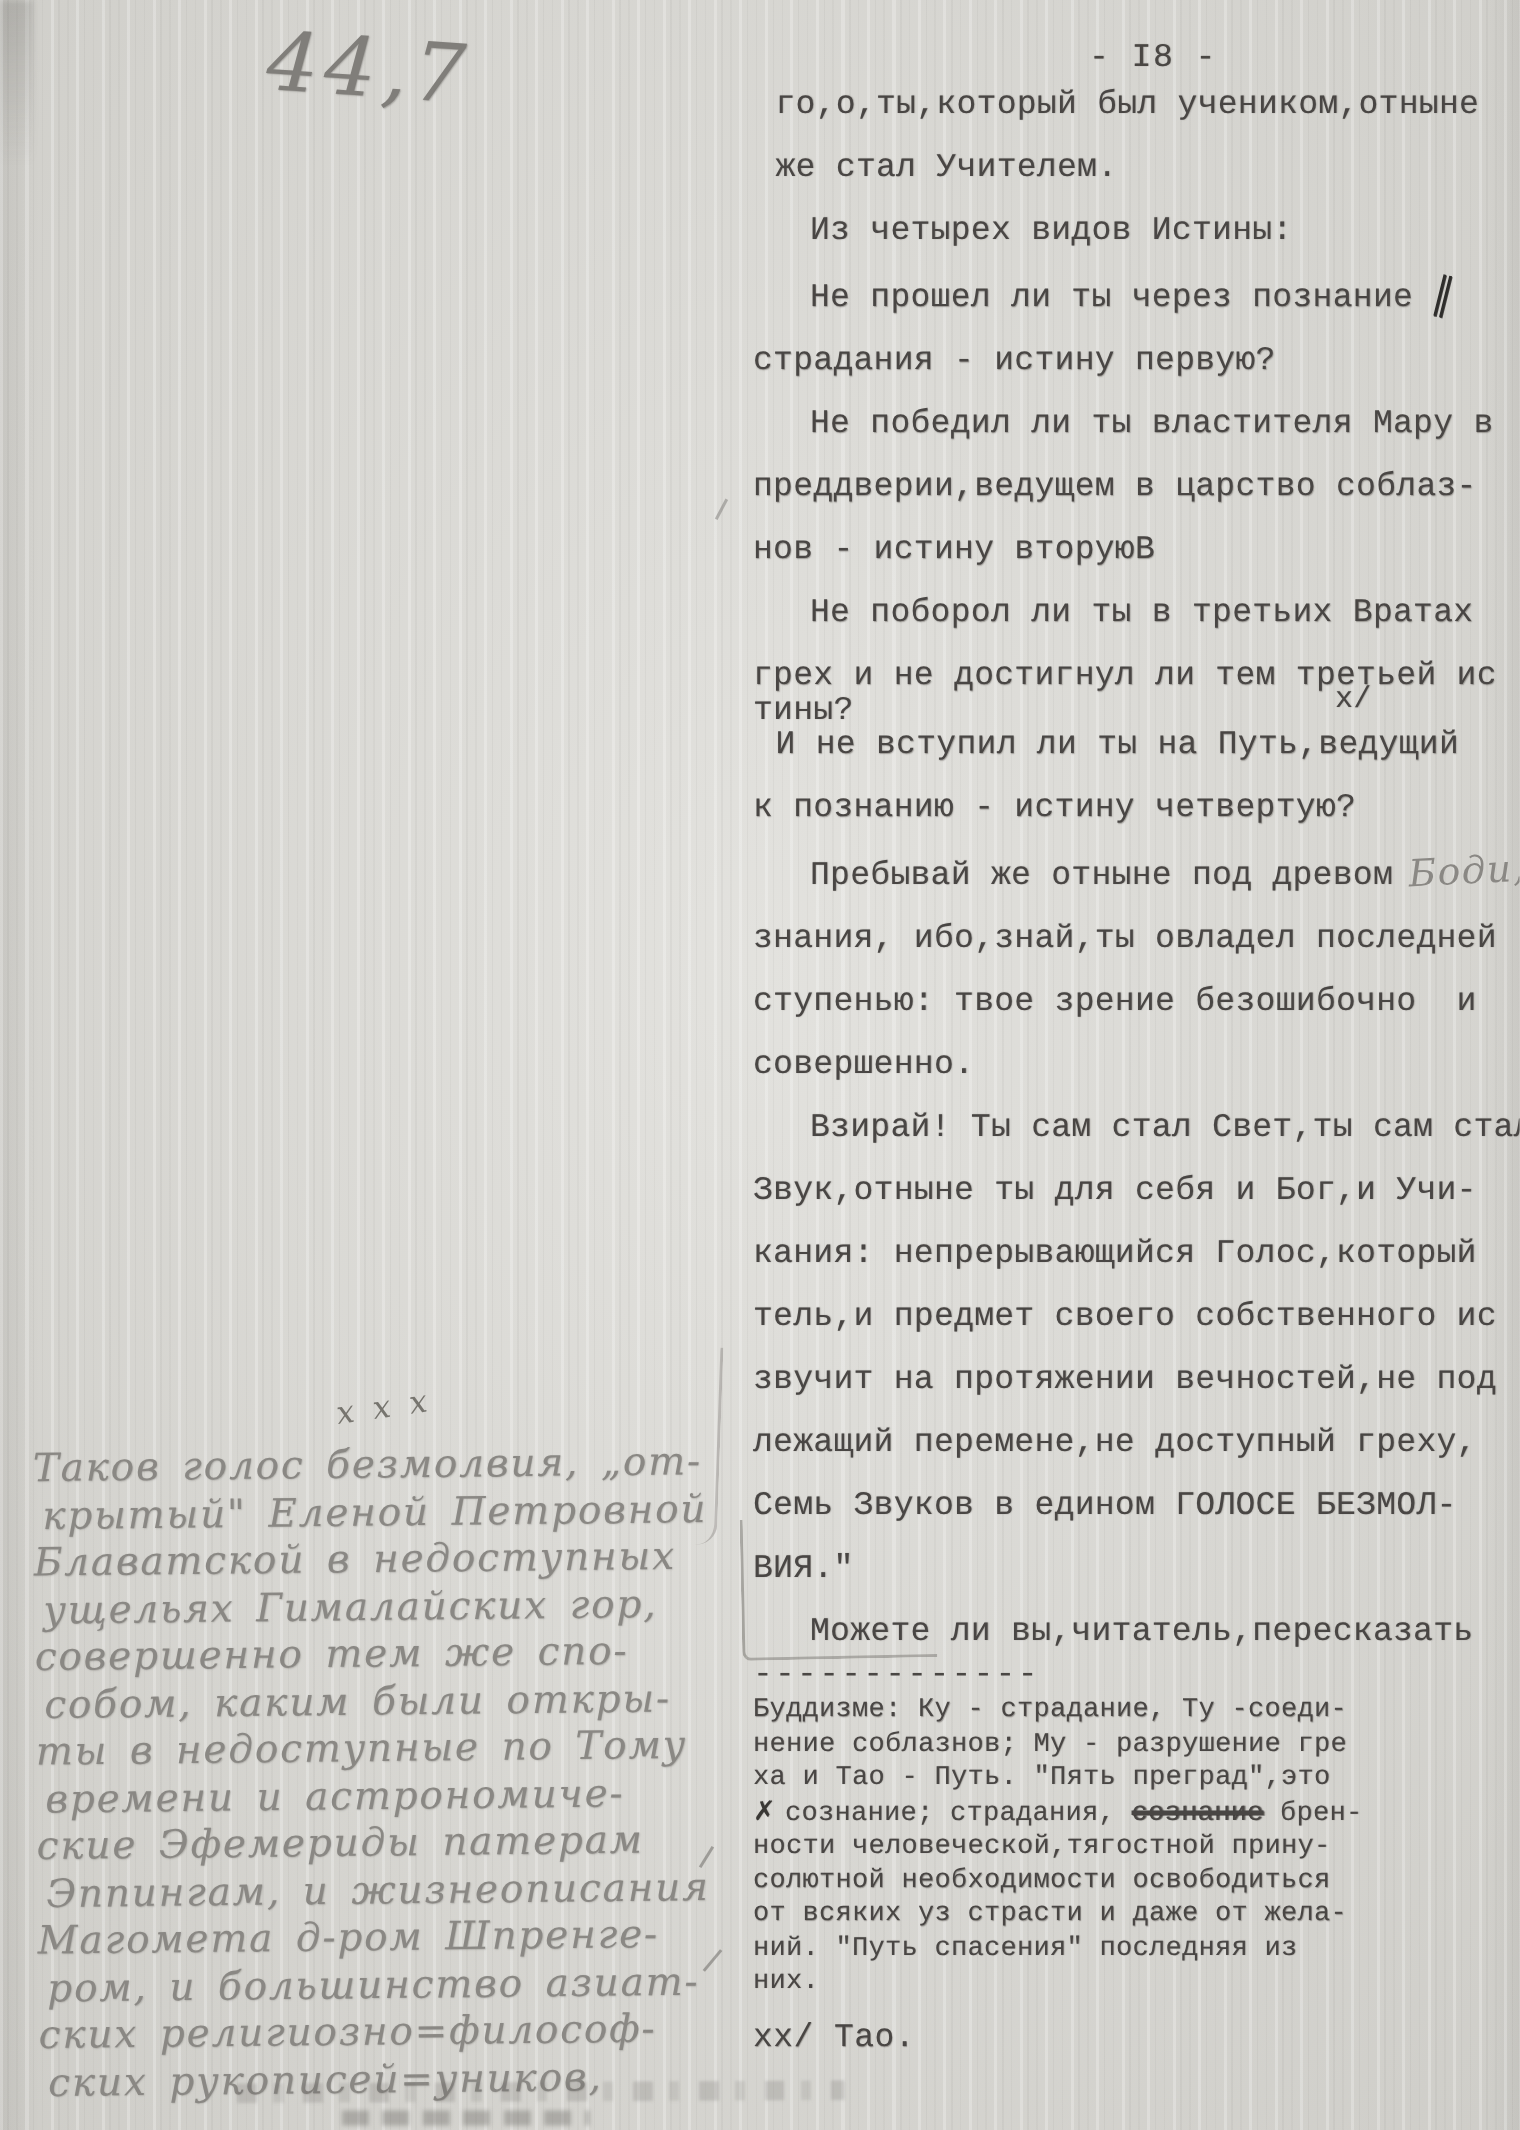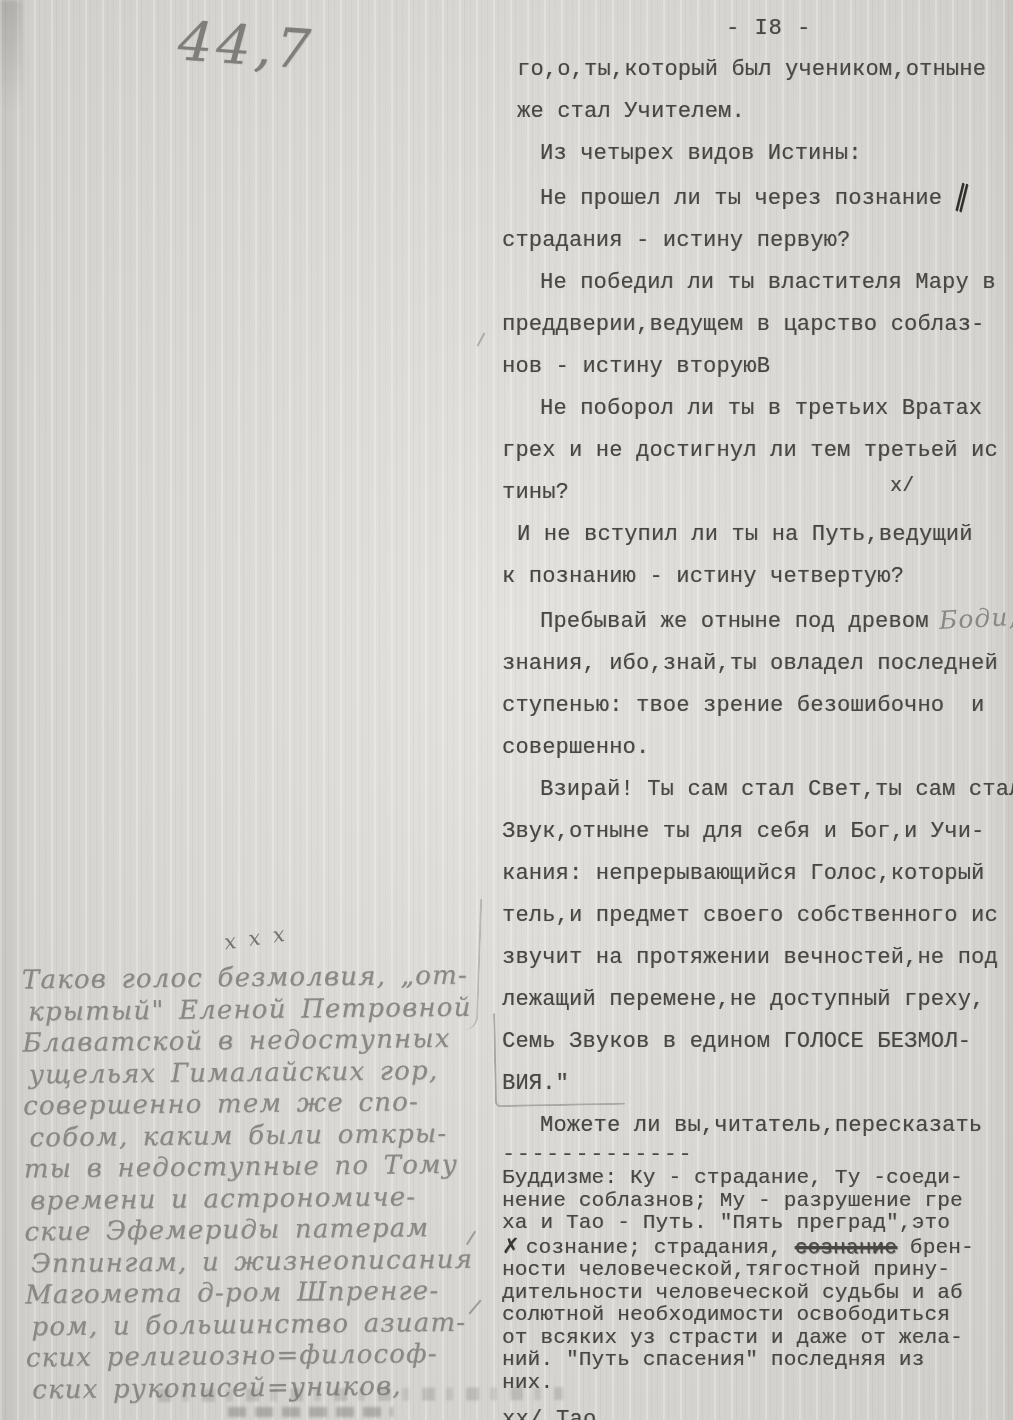--- a/index.html
+++ b/index.html
@@ -15,41 +15,41 @@
         rgba(0,0,0,0) 6px, rgba(0,0,0,0) 11px,
         rgba(120,118,112,.06) 11px, rgba(120,118,112,.06) 12px,
         rgba(0,0,0,0) 12px, rgba(0,0,0,0) 17px),
       linear-gradient(90deg, rgba(110,108,104,.12) 0px, rgba(0,0,0,0) 26px),
       linear-gradient(270deg, rgba(110,108,104,.10) 0px, rgba(0,0,0,0) 20px),
       radial-gradient(ellipse at 50% 45%, rgba(255,255,255,.22), rgba(96,94,90,.10));
     font-family:"Liberation Mono","DejaVu Sans Mono",monospace;
     color:#45423f;
   }
   
-  .page-number{position:absolute;left:726px;top:16px;font-size:22px;letter-spacing:1px;
+  .page-number{position:absolute;left:726px;top:26px;font-size:22px;letter-spacing:1px;
     color:#4a4744;text-shadow:.4px .3px .7px rgba(70,66,62,.55);}
   .body-column{position:absolute;left:502px;top:58px;width:508px;}
   .t-line{position:relative;line-height:23px;font-size:22px;letter-spacing:.2px;
     margin-top:19px;white-space:pre;color:#494644;
     text-shadow:.4px .4px .8px rgba(70,66,62,.45);}
   .t-line:first-child{margin-top:0;}
-  .t-line.tight{margin-top:19px;}
+  .t-line.tight{margin-top:0;}
   .t-line.ind1{padding-left:15px;}
   .t-line.ind2{padding-left:38px;}
   .sup-marker{position:absolute;left:388px;top:-7px;font-size:20px;}
   .hw-inline{font-family:"DejaVu Serif",serif;font-style:italic;
     color:#7f7d79;font-size:25px;letter-spacing:1px;margin-left:10px;
     text-shadow:none;display:inline-block;transform:rotate(-3deg);}
   .scribble{display:inline-block;margin-left:14px;color:#2e2d2b;font-size:25px;
     font-family:"DejaVu Sans",sans-serif;transform:rotate(14deg) scaleY(1.15);
     text-shadow:.5px .5px 0 rgba(40,38,36,.8);}
   .dashed{margin-top:9px;font-size:22px;letter-spacing:1.5px;line-height:18px;
     color:#4a4744;white-space:pre;}
   .footnote{margin-top:3px;}
-  .fn-line{font-size:21px;line-height:22.5px;letter-spacing:.2px;white-space:pre;
+  .fn-line{font-size:18px;line-height:22.5px;letter-spacing:.2px;white-space:pre;
     color:#494644;text-shadow:.4px .4px .7px rgba(70,66,62,.45);}
   .struck{text-decoration:line-through;text-decoration-thickness:3px;
     text-shadow:.8px .5px .7px rgba(60,56,52,.7);}
   .pencil-check{color:#3a3835;margin-right:6px;font-family:"DejaVu Sans",sans-serif;}
   .tao-line{margin-top:13px;font-size:22px;letter-spacing:.3px;color:#494644;
     text-shadow:.4px .4px .7px rgba(70,66,62,.45);}
   
   .handwriting{font-family:"DejaVu Serif",serif;font-style:italic;color:#8a8884;}
   .corner-note{position:absolute;left:178px;top:14px;font-size:54px;
     letter-spacing:4px;transform:rotate(4deg);color:#807e7a;
@@ -124,21 +124,20 @@
       <div class="t-line ind0">Семь Звуков в едином ГОЛОСЕ БЕЗМОЛ-</div>
       <div class="t-line ind0">ВИЯ."</div>
       <div class="t-line ind2">Можете ли вы,читатель,пересказать</div>
       <div class="dashed">-------------</div>
       <div class="footnote">
         <div class="fn-line">Буддизме: Ку - страдание, Ту -соеди-</div>
         <div class="fn-line">нение соблазнов; Му - разрушение гре</div>
         <div class="fn-line">ха и Тао - Путь. "Пять преград",это</div>
         <div class="fn-line"><span class="pencil-check">✗</span><span>сознание; страдания, </span><span class="struck">сознание</span><span> брен-</span></div>
         <div class="fn-line">ности человеческой,тягостной прину-</div>
-        <div class="fn-line">дительности человеческой судьбы и аб</div>
         <div class="fn-line">солютной необходимости освободиться</div>
         <div class="fn-line">от всяких уз страсти и даже от жела-</div>
         <div class="fn-line">ний. "Путь спасения" последняя из</div>
         <div class="fn-line">них.</div>
       </div>
       <div class="tao-line">хх/ Тао.</div>
     </div>
 
   <div class="x-marks handwriting">х х х</div>
 

